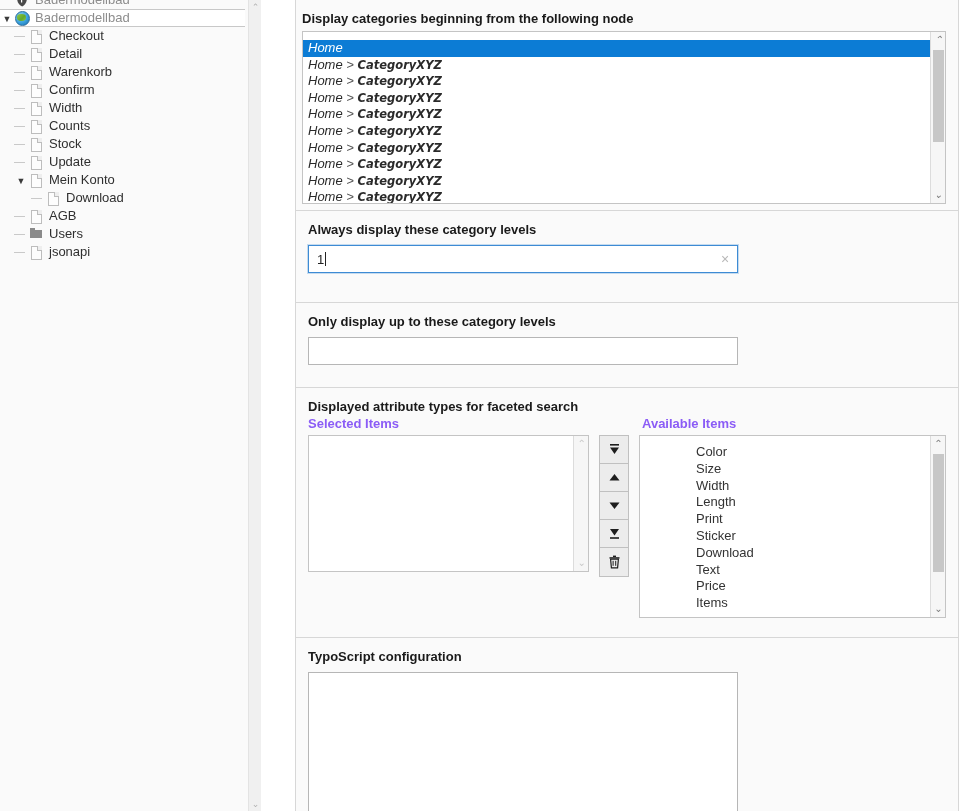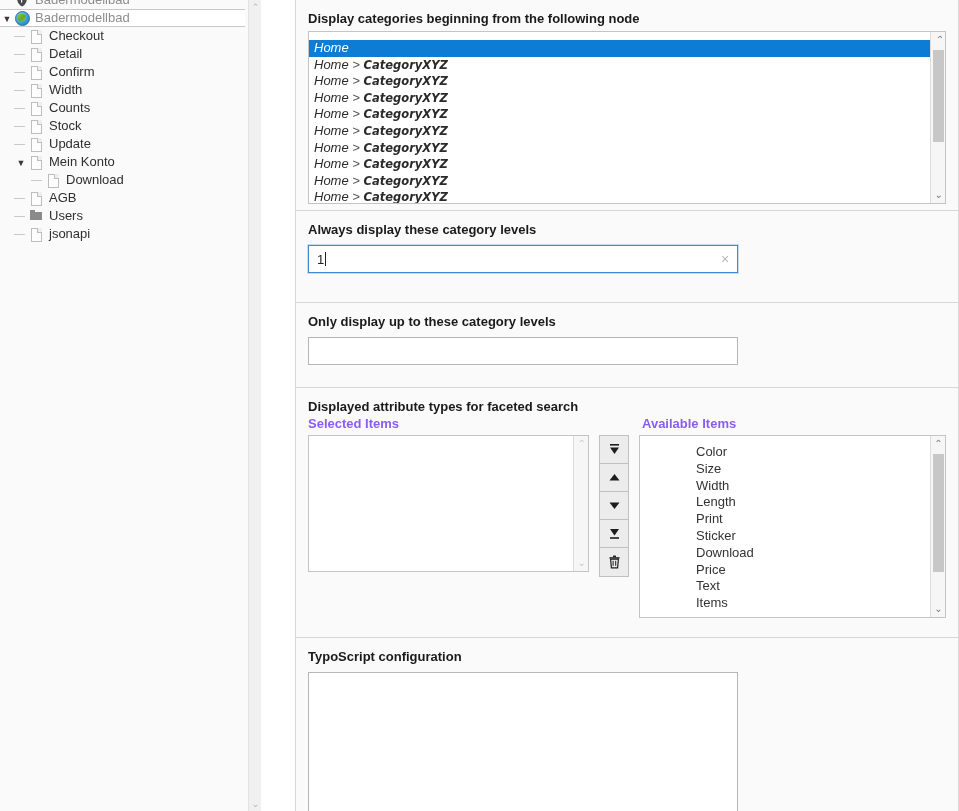--- a/index.html
+++ b/index.html
@@ -122,21 +122,21 @@
     overflow: hidden;
   }
   .section {
     background: #fafafa;
     border-left: 1px solid #d7d7d7;
     border-right: 1px solid #d7d7d7;
     border-bottom: 1px solid #d7d7d7;
     padding: 0 12px;
     position: relative;
   }
-  .section.first { border-top: none; }
+  .section.first { border-top: none; padding-left: 6px; }
   .sec-label {
     font-weight: bold;
     font-size: 13px;
     color: #1a1a1a;
     padding-top: 11px;
     padding-bottom: 8px;
   }
   .sub-label {
     font-weight: bold;
     font-size: 13px;
@@ -300,20 +300,26 @@
           <span style="width:14px;flex:0 0 14px;"></span>
           <span class="hline"></span>
           <span class="ic ic-page"></span>
           <span class="tlabel">Checkout</span>
         </div>
         <div class="tree-row">
           <span style="width:14px;flex:0 0 14px;"></span>
           <span class="hline"></span>
           <span class="ic ic-page"></span>
           <span class="tlabel">Detail</span>
+        </div>
+        <div class="tree-row">
+          <span style="width:14px;flex:0 0 14px;"></span>
+          <span class="hline"></span>
+          <span class="ic ic-page"></span>
+          <span class="tlabel">Warenkorb</span>
         </div>
         <div class="tree-row">
           <span style="width:14px;flex:0 0 14px;"></span>
           <span class="hline"></span>
           <span class="ic ic-page"></span>
           <span class="tlabel">Confirm</span>
         </div>
         <div class="tree-row">
           <span style="width:14px;flex:0 0 14px;"></span>
           <span class="hline"></span>
@@ -474,22 +480,22 @@
         <div class="listbox dual-col-right" style="height:183px;">
           <div class="pad"></div>
           <div id="available-items">
               <div class="avail-item">Color</div>
               <div class="avail-item">Size</div>
               <div class="avail-item">Width</div>
               <div class="avail-item">Length</div>
               <div class="avail-item">Print</div>
               <div class="avail-item">Sticker</div>
               <div class="avail-item">Download</div>
+              <div class="avail-item">Text</div>
               <div class="avail-item">Price</div>
-              <div class="avail-item">Text</div>
               <div class="avail-item">Items</div>
             </div>
           <div class="vsb">
             <div class="arr up">⌃</div>
             <div class="thumb" style="top:18px; height:118px;"></div>
             <div class="arr down">⌄</div>
           </div>
         </div>
       </div>
     </div>

